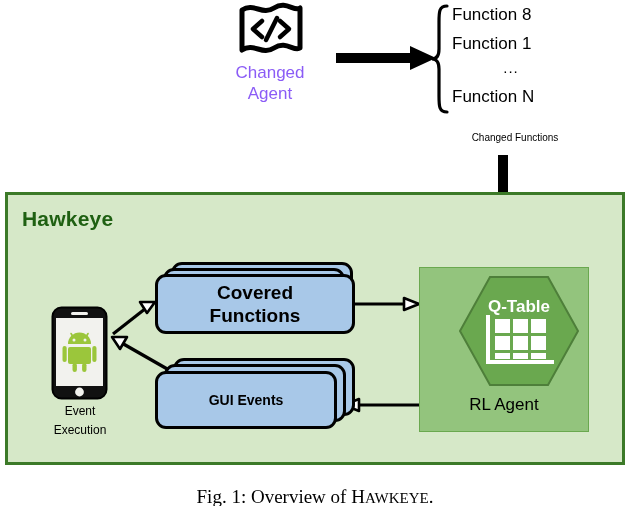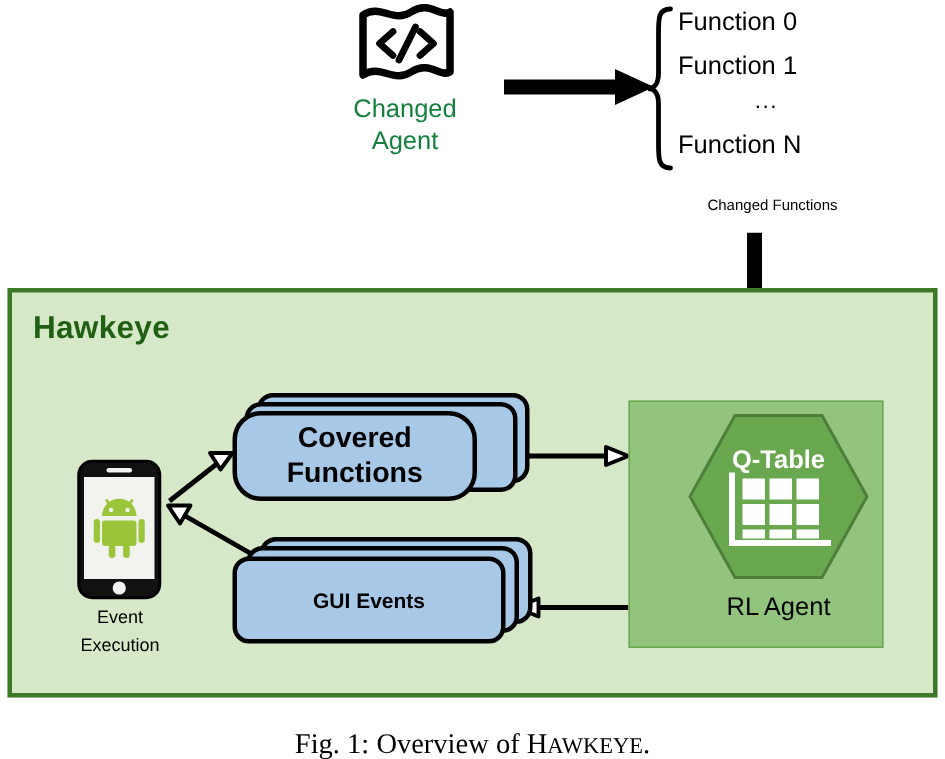--- a/index.html
+++ b/index.html
@@ -17,21 +17,21 @@
   .abs { position: absolute; }
 
   
   #code-icon-wrap {
     left: 232px; top: 2px; width: 74px; height: 56px;
   }
   #changed-code-label {
     left: 200px; top: 62px; width: 140px;
     text-align: center;
     font-size: 17px;
-    color: #15803d;
+    color: #8b5cf6;
     line-height: 21px;
   }
 
   #top-arrow { left: 336px; top: 45px; width: 104px; height: 26px; }
 
   #brace-wrap { left: 430px; top: 4px; width: 20px; height: 110px; }
 
   #function-list {
     left: 452px; top: 0px; width: 170px;
     font-size: 17px;
@@ -101,43 +101,42 @@
     align-items: center;
     justify-content: center;
     text-align: center;
     font-weight: bold;
     color: #000;
   }
 
   #covered-stack { left: 155px; top: 262px; width: 200px; height: 72px; }
   #covered-stack .c3 { left: 16px; top: 0px;  width: 182px; height: 60px; }
   #covered-stack .c2 { left: 8px;  top: 6px;  width: 182px; height: 60px; }
-  #covered-stack .c1 { left: 0px;  top: 12px; width: 163px; height: 60px;
-                       font-size: 19px; line-height: 23px; border-radius: 19px; }
+  #covered-stack .c1 { left: 0px;  top: 12px; width: 200px; height: 60px;
+                       font-size: 19px; line-height: 23px; }
 
   #gui-stack { left: 155px; top: 358px; width: 205px; height: 74px; }
   #gui-stack .c3 { left: 18px; top: 0px;  width: 182px; height: 58px; }
   #gui-stack .c2 { left: 9px;  top: 6px;  width: 182px; height: 58px; }
   #gui-stack .c1 { left: 0px;  top: 13px; width: 182px; height: 58px;
                    font-size: 14px; }
 
   
   #rl-agent-box {
     left: 419px; top: 267px; width: 170px; height: 165px;
     background: #93c47d;
     border: 1px solid #6aa84f;
     box-sizing: border-box;
   }
   #qtable-hex { left: 457px; top: 275px; width: 124px; height: 112px; }
   #rl-agent-label {
     left: 419px; top: 395px; width: 170px;
     text-align: center;
     font-size: 17px;
     color: #000;
-    padding-left: 15px;
   }
 
   
   #conn-arrows { left: 0px; top: 192px; width: 630px; height: 273px; }
 
   
   #caption {
     left: 0px; top: 486px; width: 630px;
     text-align: center;
     font-family: "Liberation Serif", serif;
@@ -172,21 +171,21 @@
 </div>
 
 <div class="abs" id="brace-wrap">
   <svg width="20" height="110" viewBox="0 0 20 110">
     <path d="M17 2 C 9 2, 9 8, 9 18 L 9 45 C 9 52, 6 55, 2 55 C 6 55, 9 58, 9 65
              L 9 92 C 9 102, 9 108, 17 108" fill="none" stroke="#000" stroke-width="3.2" stroke-linecap="round"></path>
   </svg>
 </div>
 
 <div class="abs" id="function-list">
-  <div class="fn">Function 0</div>
+  <div class="fn">Function 8</div>
   <div class="fn">Function 1</div>
   <div class="ellipsis">...</div>
   <div class="fn">Function N</div>
 </div>
 
 <div class="abs" id="changed-functions-label">Changed Functions</div>
 
 <div class="abs" id="down-arrow">
   <svg width="26" height="112" viewBox="0 0 26 112">
     <path d="M8 0 L 18 0 L 18 86 L 25 86 L 13 110 L 1 86 L 8 86 Z" fill="#000"></path>

